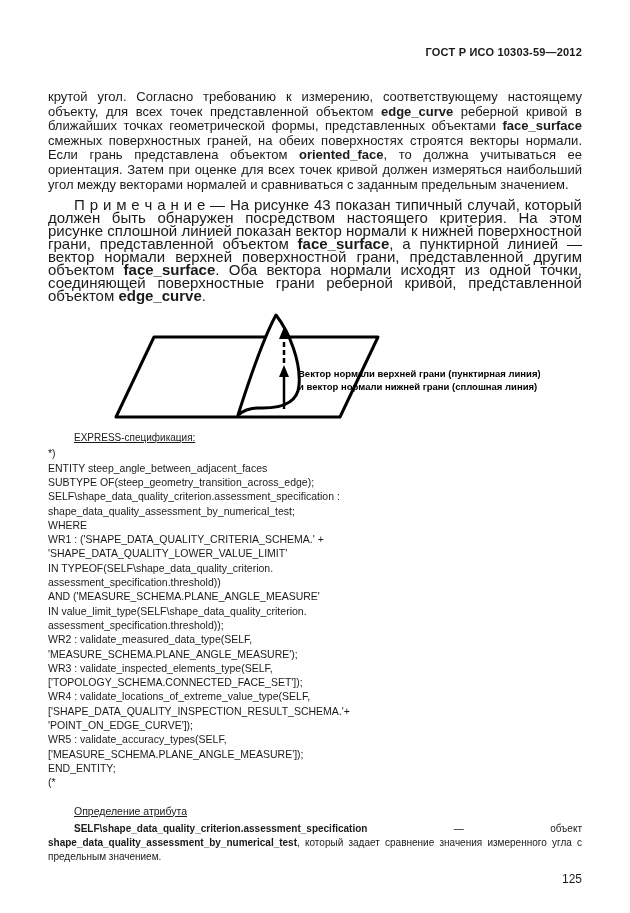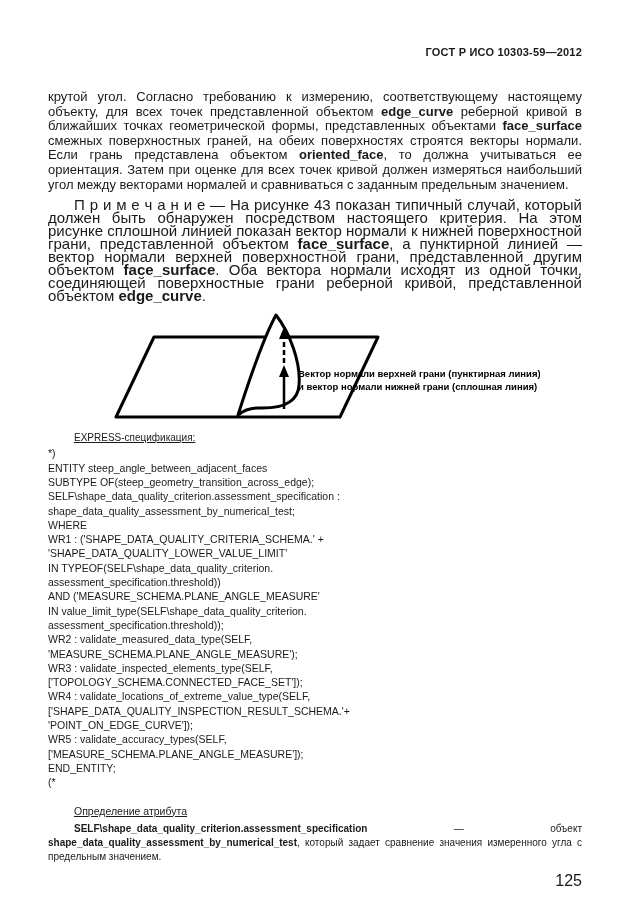--- a/index.html
+++ b/index.html
@@ -9,21 +9,21 @@
   .para{font-size:13px;line-height:14.6px;text-align:justify;}
   .note{font-size:15px;line-height:12.9px;text-align:justify;text-indent:26px;margin-top:7px;}
   .b{font-weight:bold;}
   .figure-wrap{margin-top:5px;}
   .figure-svg{display:block;margin-left:52px;}
   .caption{font-size:10px;text-align:center;margin:6px 0 12px 0;}
   .heading{font-size:10px;margin-left:26px;text-decoration:underline;margin-top:3px;}
   .code{font-size:10.5px;line-height:14.3px;white-space:pre;margin-top:3px;}
   .attr-heading{font-size:10.5px;margin-left:26px;text-decoration:underline;margin-top:15px;}
   .definition{font-size:10px;line-height:14px;text-align:justify;text-indent:26px;margin-top:5px;}
-  .pagenum{font-size:16px;text-align:right;margin-top:8px;}
+  .pagenum{font-size:12px;text-align:right;margin-top:8px;}
   svg text{font-family:"Liberation Sans",sans-serif;}
 </style>
 </head>
 <body>
 
 <div class="page">
 
   <div class="header">ГОСТ Р ИСО 10303-59—2012</div>
 
   <div class="para"><span>крутой угол. Согласно требованию к измерению, соответствующему настоящему объекту, для всех точек представленной объектом </span><span class="b">edge_curve</span><span> реберной кривой в ближайших точках геометрической формы, представленных объектами </span><span class="b">face_surface</span><span> смежных поверхностных граней, на обеих поверхностях строятся векторы нормали. Если грань представлена объектом </span><span class="b">oriented_face</span><span>, то должна учитываться ее ориентация. Затем при оценке для всех точек кривой должен измеряться наибольший угол между векторами нормалей и сравниваться с заданным предельным значением.</span></div>

